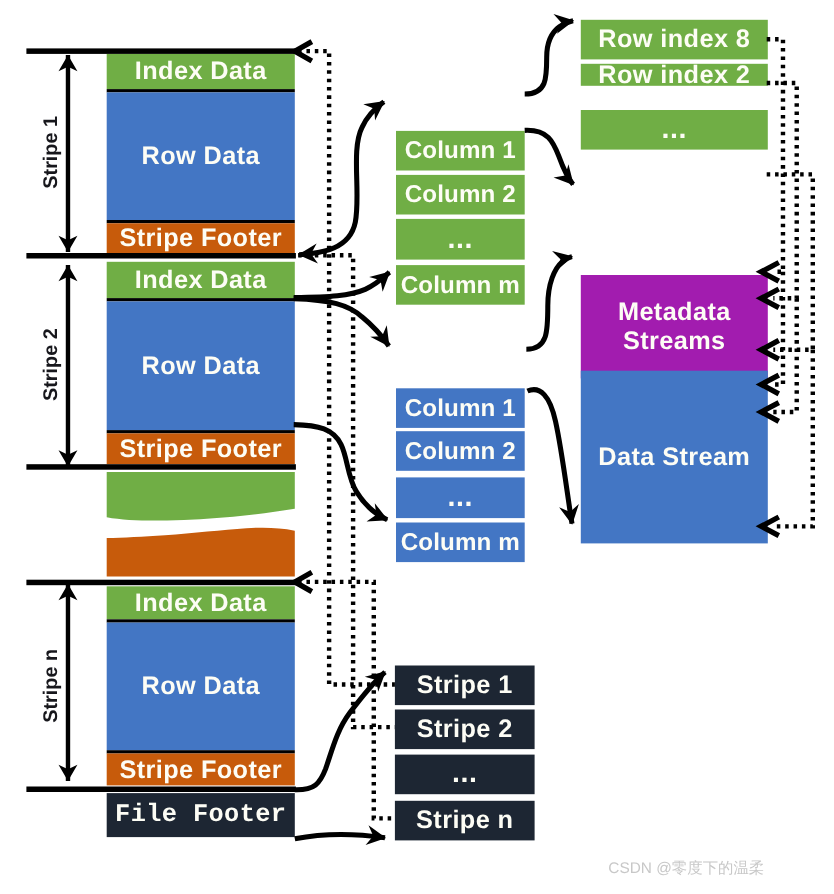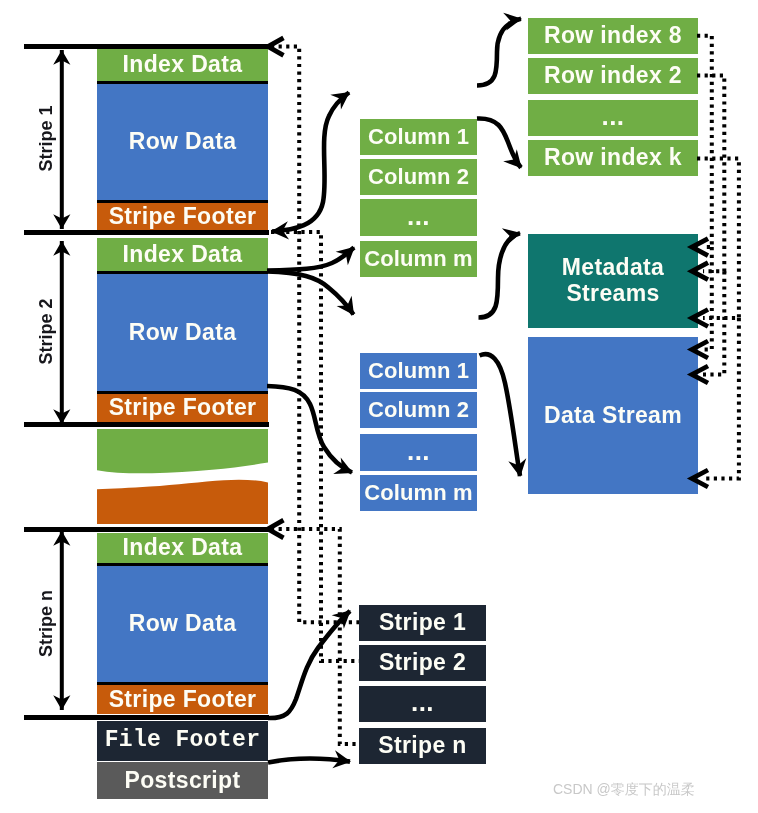--- a/index.html
+++ b/index.html
@@ -72,23 +72,20 @@
     <span>Row Data</span>
   </div>
   <div class="sep" style="left:97px;top:682px;width:171px;height:3px;"></div>
   <div class="blk" style="left:97px;top:685px;width:171px;height:29px;background:#C75B0B;">
     <span>Stripe Footer</span>
   </div>
 
   <div class="blk" style="left:97px;top:721px;width:171px;height:40px;background:#1D2633;font-family:Liberation Mono, monospace;">
     <span>File Footer</span>
   </div>
-  <div class="blk" style="left:97px;top:762px;width:171px;height:37px;background:#5A5A5A;">
-    <span>Postscript</span>
-  </div>
 
   <div class="rule" style="left:24px;top:44px;width:245px;height:5px;"></div>
   <div class="rule" style="left:24px;top:230px;width:245px;height:5px;"></div>
   <div class="rule" style="left:24px;top:422px;width:245px;height:5px;"></div>
   <div class="rule" style="left:24px;top:527px;width:245px;height:5px;"></div>
   <div class="rule" style="left:24px;top:715px;width:245px;height:5px;"></div>
 
   <div class="vlabel" style="left:6px;top:128px;width:80px;text-align:center;transform:rotate(-90deg);">
     <span>Stripe 1</span></div>
   <div class="vlabel" style="left:6px;top:321px;width:80px;text-align:center;transform:rotate(-90deg);">
@@ -109,28 +106,26 @@
     <span>Column 1</span></div>
   <div class="blk sm" style="left:360px;top:360px;width:117px;height:36px;background:#4376C4;">
     <span>Column 2</span></div>
   <div class="blk sm ell" style="left:360px;top:402px;width:117px;height:37px;background:#4376C4;">
     <span>...</span></div>
   <div class="blk sm" style="left:360px;top:443px;width:117px;height:36px;background:#4376C4;">
     <span>Column m</span></div>
 
   <div class="blk" style="left:528px;top:18px;width:170px;height:36px;background:#70AE45;">
     <span>Row index 8</span></div>
-  <div class="blk" style="left:528px;top:58px;width:170px;height:36px;background:#70AE45;">
+  <div class="blk" style="left:528px;top:58px;width:170px;height:20px;background:#70AE45;">
     <span>Row index 2</span></div>
   <div class="blk ell" style="left:528px;top:100px;width:170px;height:36px;background:#70AE45;">
     <span>...</span></div>
-  <div class="blk" style="left:528px;top:140px;width:170px;height:36px;background:#70AE45;">
-    <span>Row index k</span></div>
 
-  <div class="blk" style="left:528px;top:234px;width:170px;height:94px;background:#0f766e;">
+  <div class="blk" style="left:528px;top:250px;width:170px;height:94px;background:#a21caf;">
     <span>Metadata
 Streams</span></div>
   <div class="blk" style="left:528px;top:337px;width:170px;height:157px;background:#4376C4;">
     <span>Data Stream</span></div>
 
   <div class="blk" style="left:359px;top:605px;width:127px;height:36px;background:#1D2633;">
     <span>Stripe 1</span></div>
   <div class="blk" style="left:359px;top:645px;width:127px;height:36px;background:#1D2633;">
     <span>Stripe 2</span></div>
   <div class="blk ell" style="left:359px;top:686px;width:127px;height:36px;background:#1D2633;">

